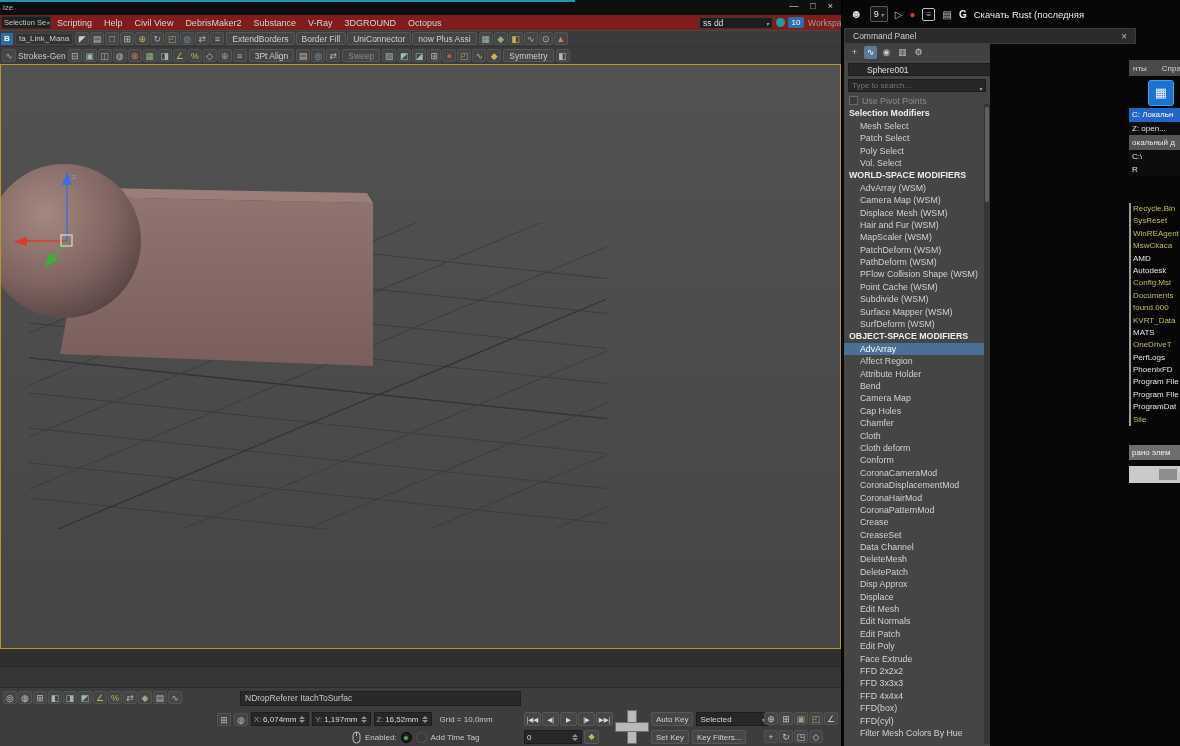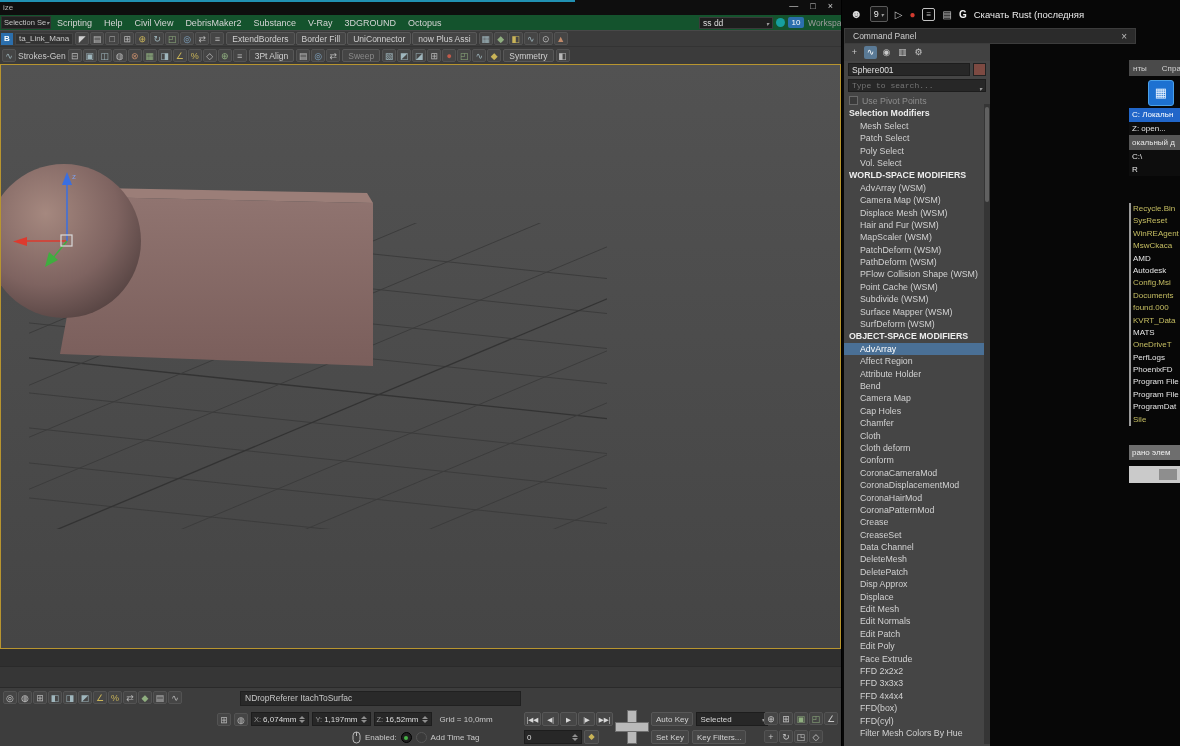--- a/index.html
+++ b/index.html
@@ -6,21 +6,21 @@
   html,body{background:#000;}
   #app{position:relative;width:1180px;height:746px;background:#2f2f2f;font-family:"Liberation Sans",sans-serif;overflow:hidden;color:#ccc;cursor:default;}
   #app > div{position:absolute;}
 
   
   #titlebar{left:0;top:0;width:841px;height:15px;background:#0e0e0e;}
   #accent{position:absolute;left:0;top:0;width:575px;height:2px;background:#2191b3;}
   #tb-ize{position:absolute;left:3px;top:3px;font-size:8px;color:#b5b5b5;}
   #winbtns{position:absolute;right:8px;top:1px;display:flex;gap:12px;font-size:9px;color:#cfcfcf;}
   #winbtns span{cursor:pointer;}
-  #menubar{left:0;top:15px;width:949px;height:15px;background:#14532d;display:flex;align-items:center;}
+  #menubar{left:0;top:15px;width:949px;height:15px;background:#7f1d1d;display:flex;align-items:center;}
   .selset{width:50px;height:13px;background:#202020;border:1px solid #313131;font-size:7.5px;color:#c5c5c5;display:flex;align-items:center;justify-content:space-between;padding:0 2px;margin-left:1px;white-space:nowrap;overflow:hidden;}
   .menu-item{font-size:9px;color:#d4d4d4;padding:0 6px;background:none;border:none;height:15px;font-family:inherit;}
   #mspacer{flex:1;}
   #msearch{width:74px;height:12px;background:#1d1d1d;border:1px solid #3a3a3a;color:#ddd;font-size:8.5px;display:flex;justify-content:space-between;align-items:center;padding:0 3px;}
   #msearch input{width:52px;background:none;border:none;color:#ddd;font-size:8.5px;font-family:inherit;}
   #badge-dot{width:9px;height:9px;border-radius:50%;background:#169f9f;margin:0 3px;}
   #badge10{min-width:16px;height:11px;background:#2c6fad;color:#fff;font-size:8px;text-align:center;line-height:11px;border-radius:2px;}
   #wslabel{font-size:8.5px;color:#9b9b9b;margin:8px 4px;}
   #wsselect{width:88px;height:12px;background:#1d1d1d;border:1px solid #3a3a3a;color:#ccc;font-size:8.5px;display:flex;justify-content:space-between;align-items:center;padding:0 3px;margin-right:0;}
   .caret::after{content:"▾";font-size:6px;color:#9a9a9a;}
@@ -89,24 +89,24 @@
   #dl-text{font-size:9.5px;color:#ececec;white-space:nowrap;overflow:hidden;flex:1;}
 
   #cp-title{position:absolute;left:2px;top:28px;width:292px;height:16px;background:#2b2b2b;border:1px solid #3c3c3c;display:flex;align-items:center;}
   #cp-title .t{font-size:8.5px;color:#cfcfcf;margin-left:8px;}
   #cp-close{margin-left:auto;margin-right:8px;color:#bbb;font-size:10px;cursor:pointer;}
   #cp{position:absolute;left:2px;top:44px;width:146px;height:702px;background:#454545;overflow:hidden;}
   #cptabs{display:flex;gap:3px;padding:2px 4px;height:17px;align-items:center;background:#414141;}
   .cptab{width:13px;height:13px;font-size:9px;line-height:13px;text-align:center;color:#c9c9c9;border-radius:2px;}
   .cptab.active{background:#5a7a96;color:#fff;}
   #cpname-row{display:flex;gap:3px;padding:2px 4px;align-items:center;}
-  #cpname{flex:1;height:13px;background:#272727;border:1px solid #1d1d1d;color:#e0e0e0;font-size:8.5px;padding:0 3px;font-family:inherit;}
+  #cpname{flex:1;height:13px;background:#272727;border:1px solid #1d1d1d;color:#e0e0e0;font-size:8.5px;padding:0 18px;font-family:inherit;}
   #cpswatch{width:13px;height:13px;background:#7d4a42;border:1px solid #222;}
   #cpsearch{margin:1px 4px 3px;height:13px;background:#272727;border:1px solid #1d1d1d;display:flex;justify-content:space-between;align-items:center;padding:0 3px;}
-  #cpsearch input{background:none;border:none;color:#9a9a9a;font-size:8px;width:115px;font-family:Liberation Mono, monospace;}
+  #cpsearch input{background:none;border:none;color:#9a9a9a;font-size:8px;width:115px;font-family:Liberation Sans, sans-serif;}
   .mod-row{height:12.4px;line-height:12.4px;font-size:8.8px;color:#d2d2d2;padding-left:16px;white-space:nowrap;overflow:hidden;}
   .mod-row.header{padding-left:5px;font-weight:bold;color:#ededed;}
   .mod-row.selected{background:#4a7096;color:#fff;}
   .mod-row.disabled{color:#8d8d8d;padding-left:5px;}
   .mod-row.disabled::before{content:"";display:inline-block;width:7px;height:7px;background:#3a3a3a;border:1px solid #6a6a6a;margin-right:4px;vertical-align:-1px;}
   #cpscroll{position:absolute;right:0;top:60px;width:6px;height:640px;background:#353535;}
   #cpscroll::before{content:"";position:absolute;left:1px;top:3px;width:4px;height:95px;background:#606060;border-radius:2px;}
 
   
   #frag-tabs{position:absolute;left:287px;top:60px;width:52px;height:16px;background:#4a4a4a;color:#d2d2d2;font-size:8px;display:flex;gap:15px;align-items:center;padding:0 4px;}

